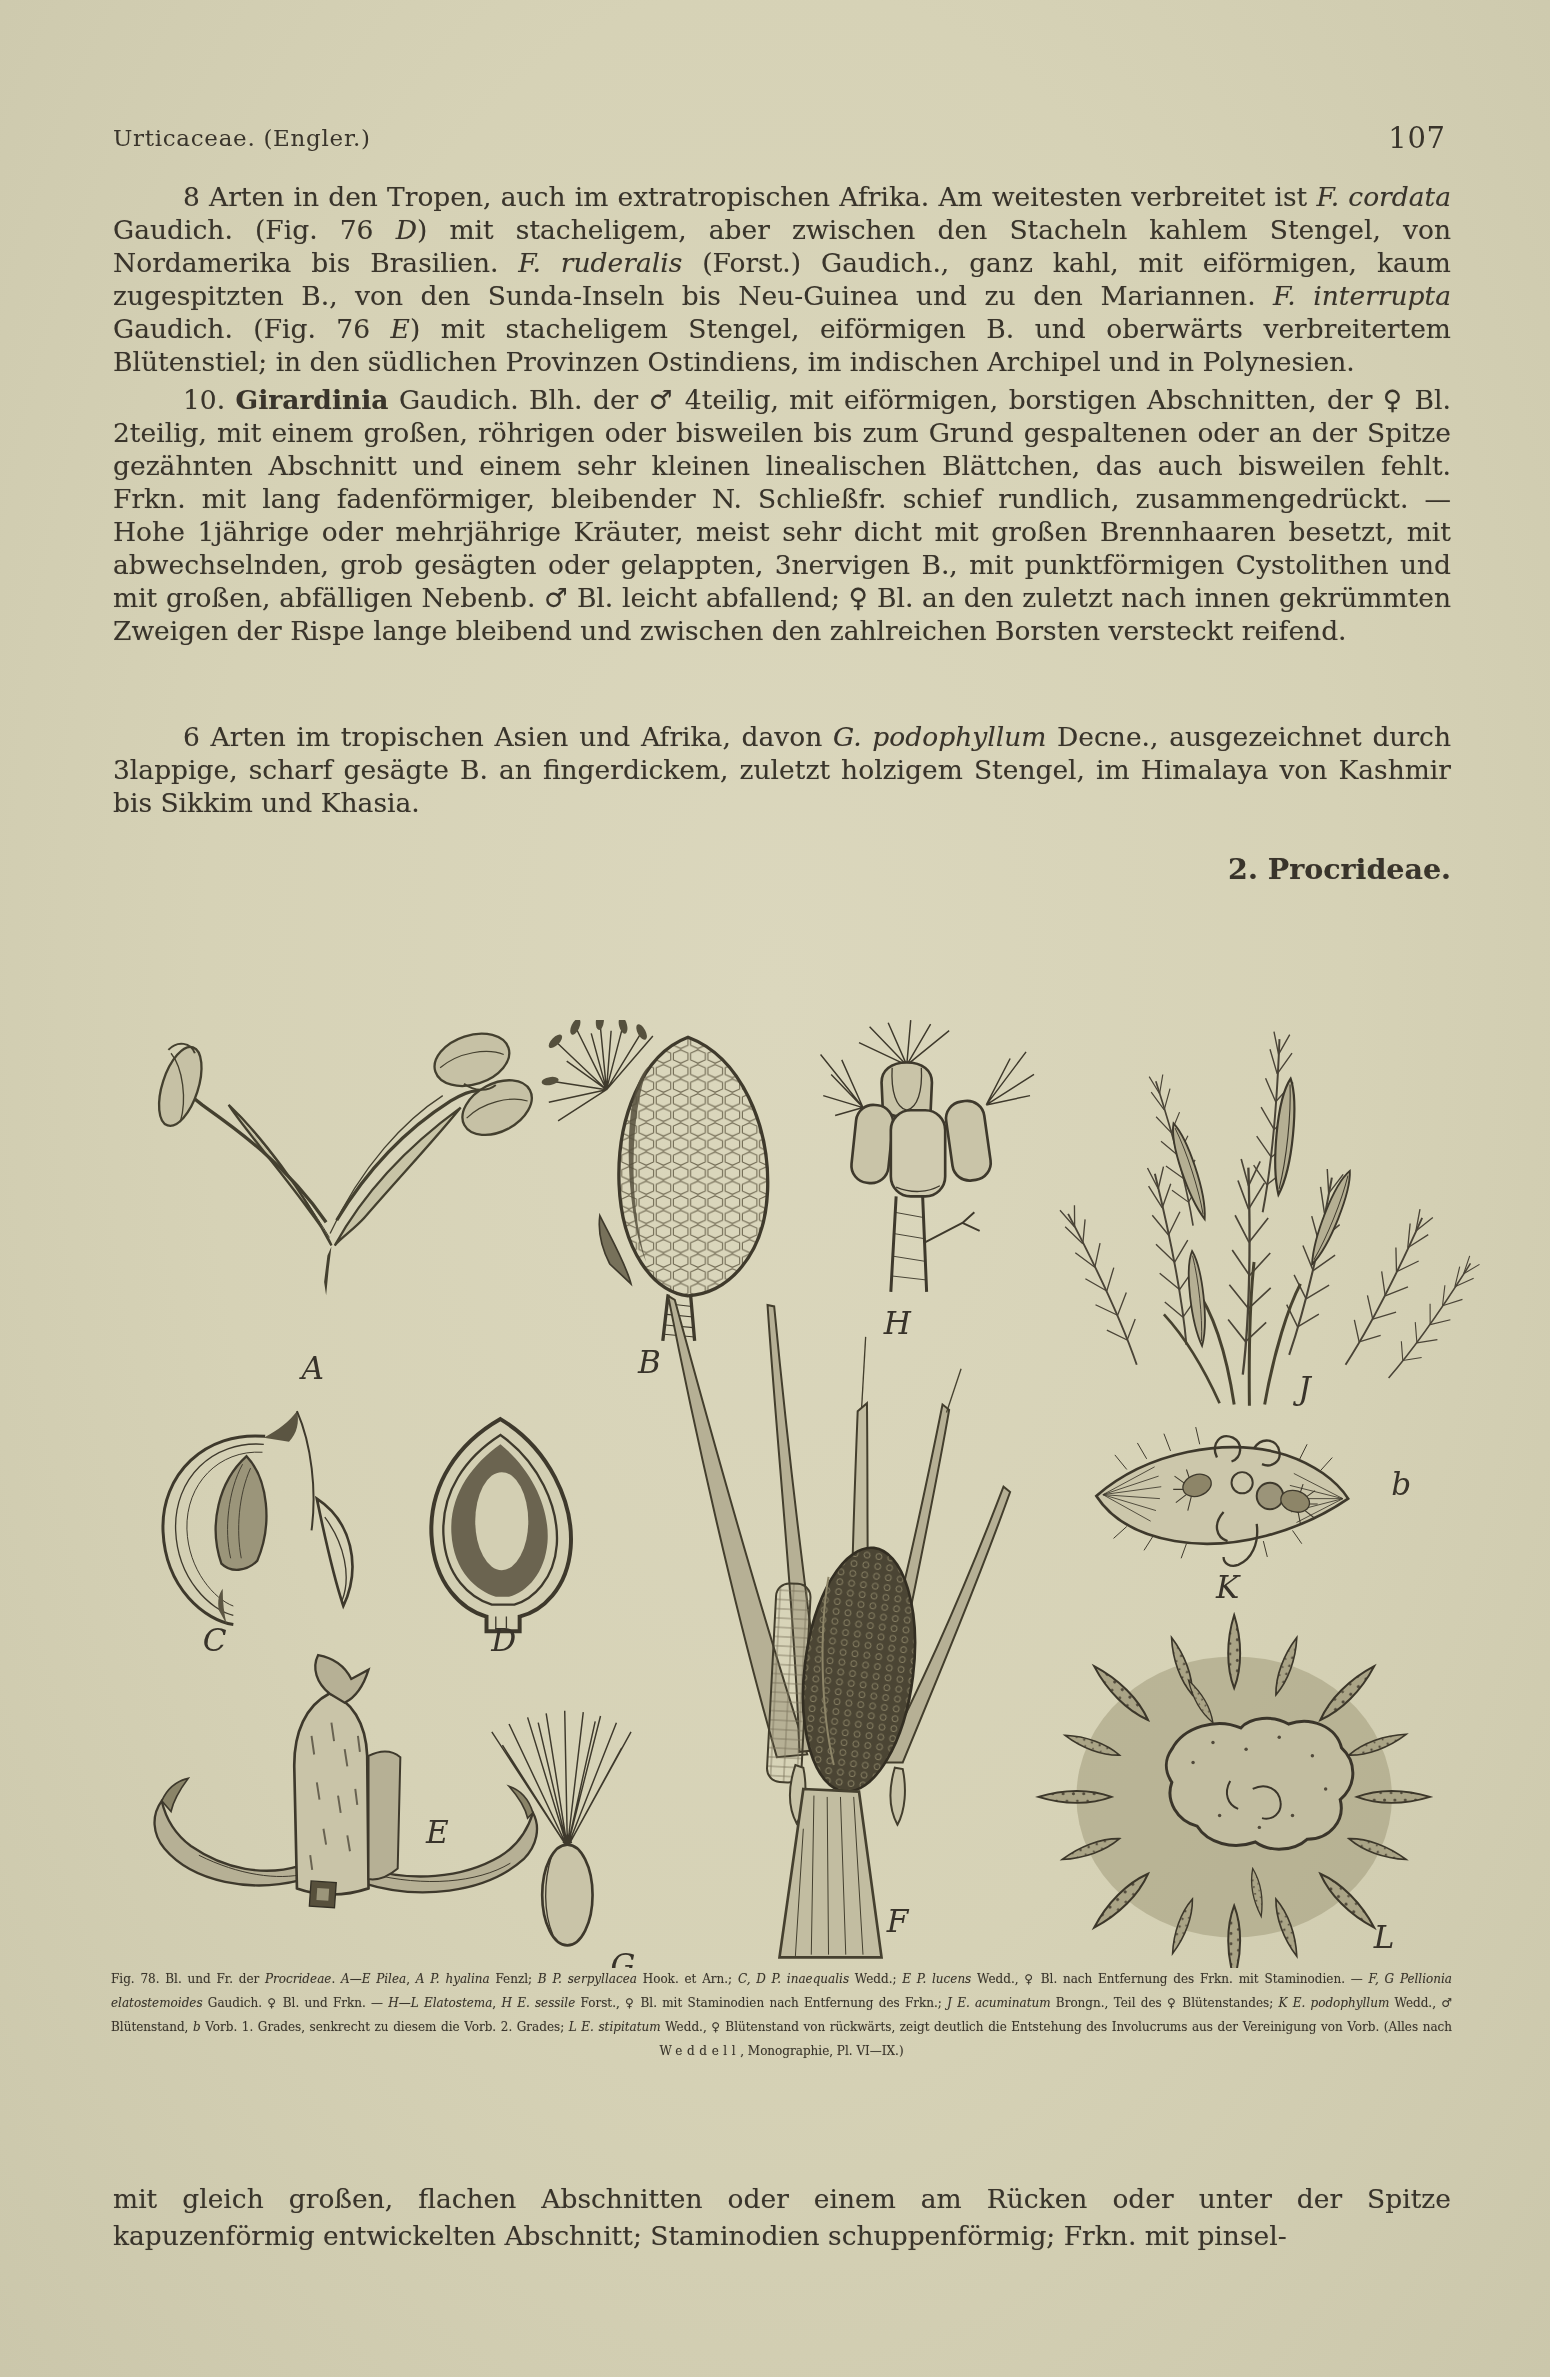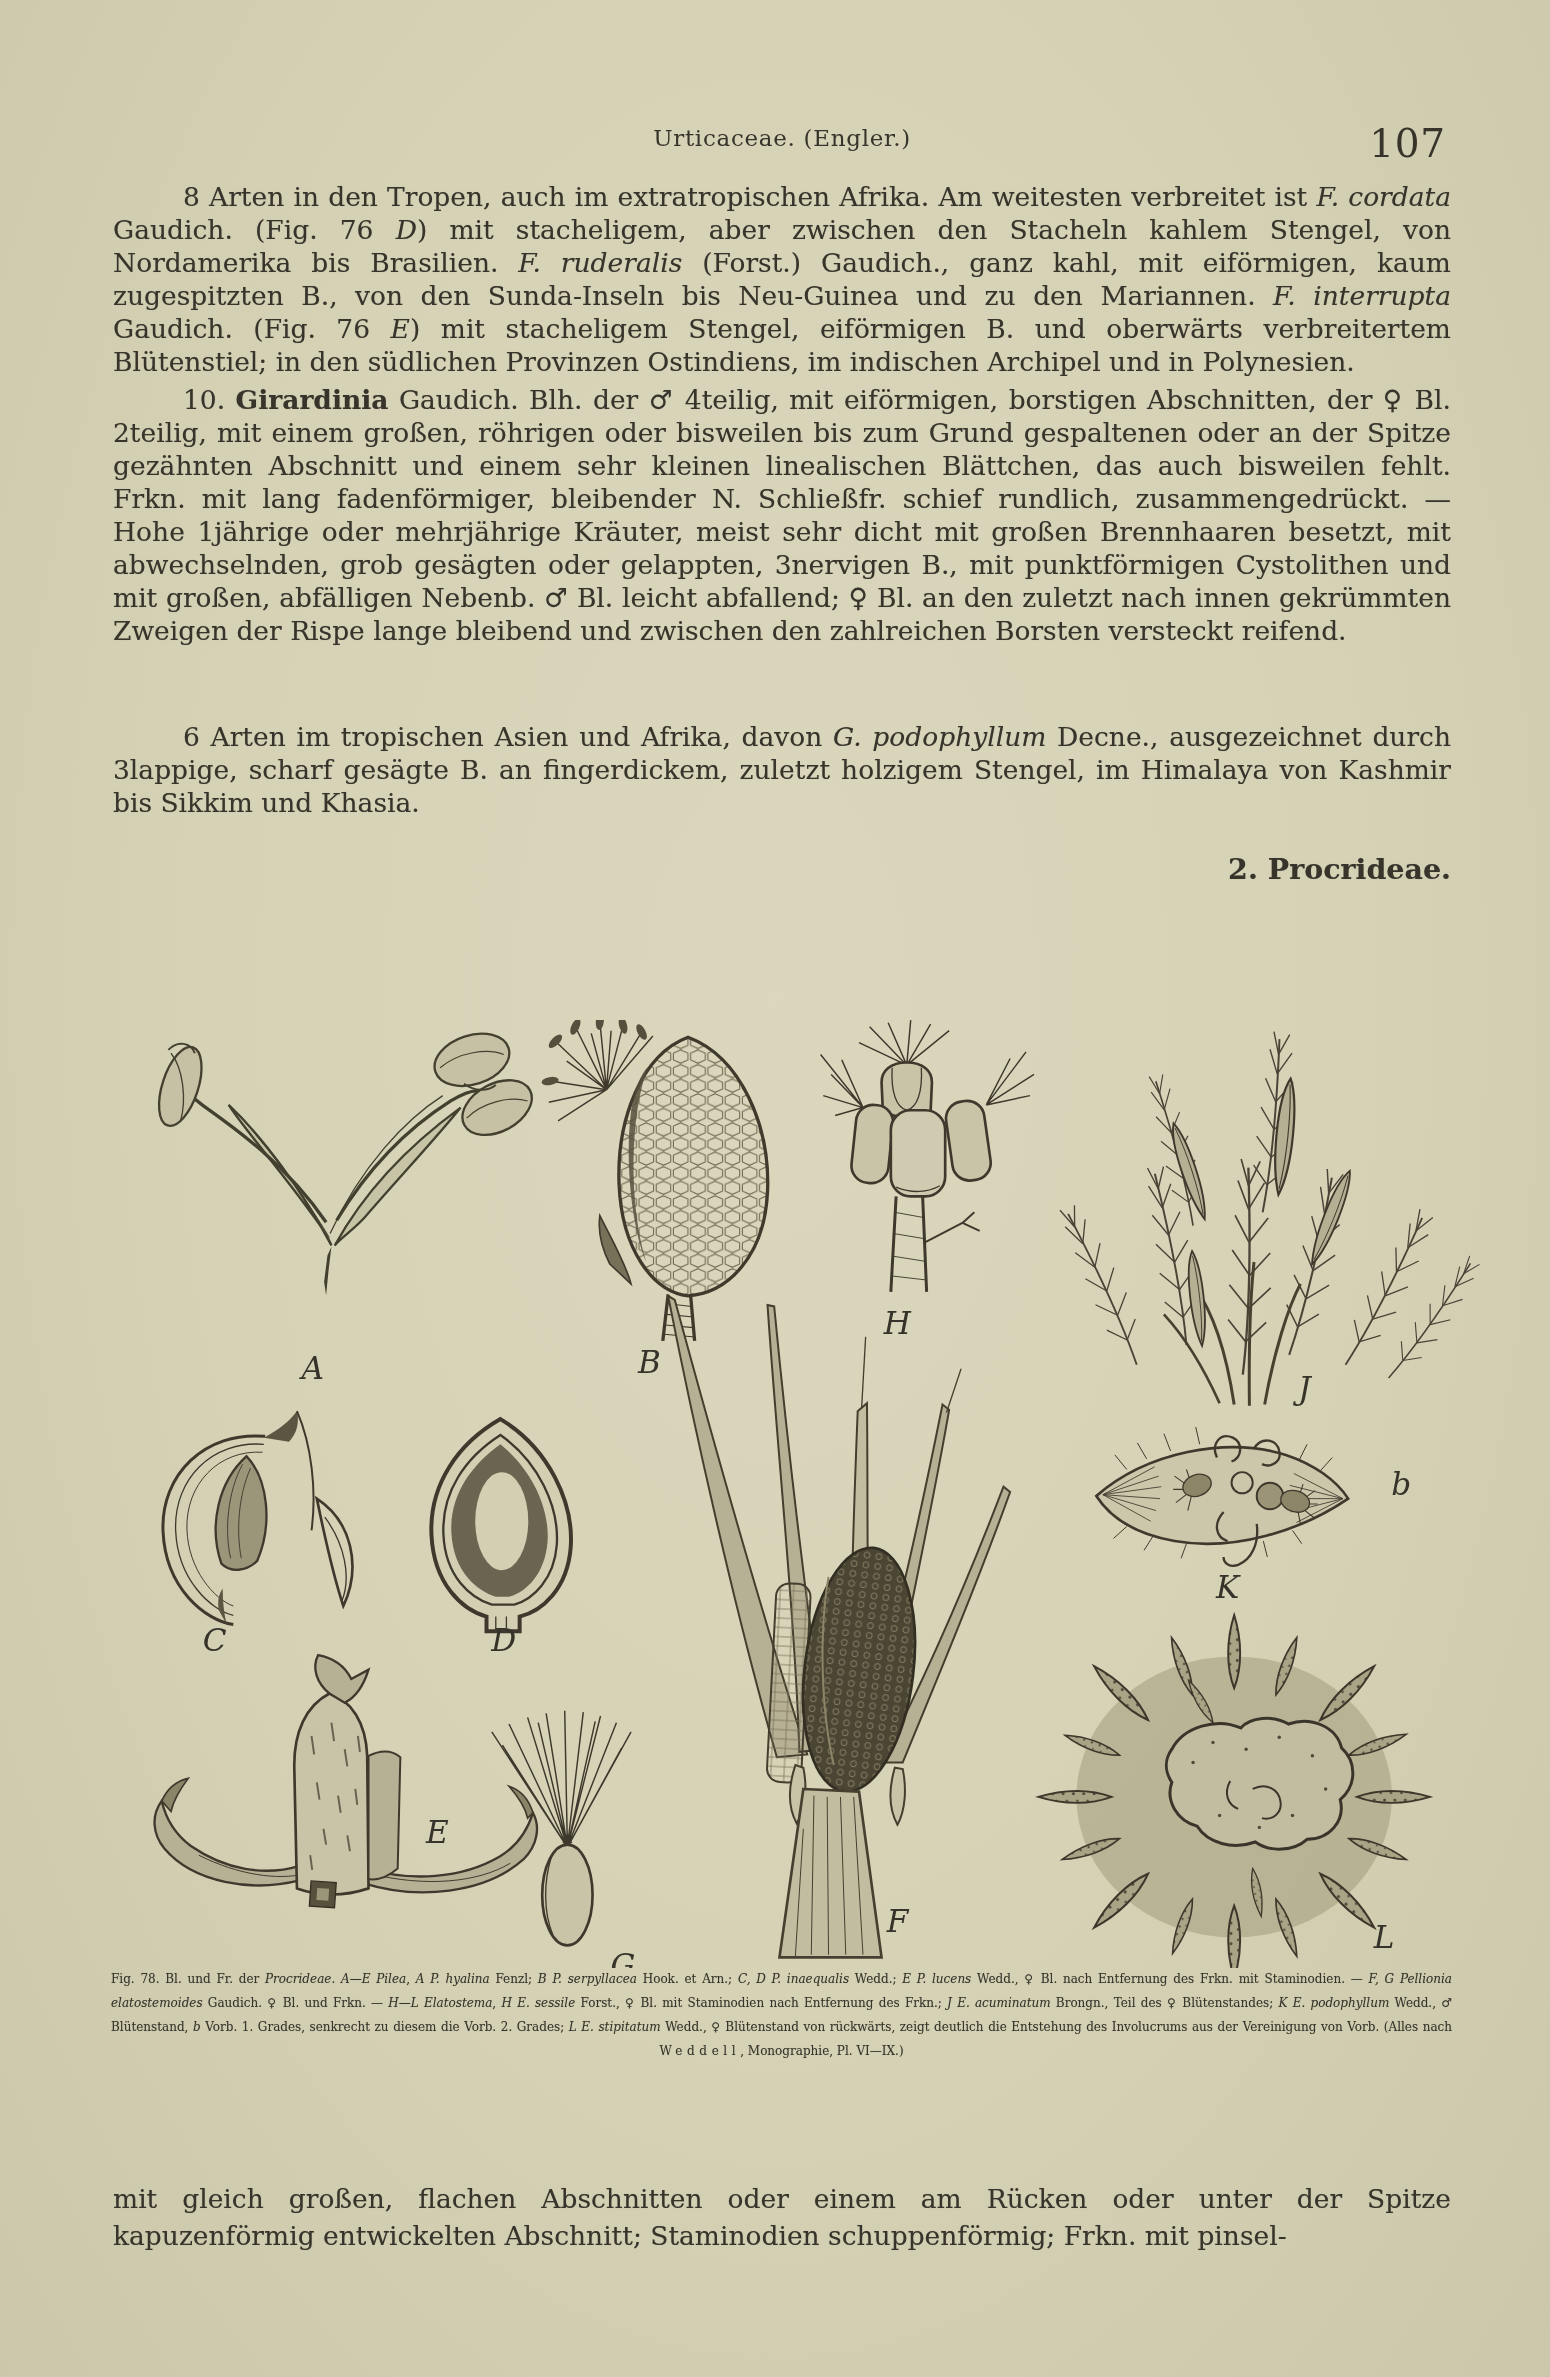--- a/index.html
+++ b/index.html
@@ -18,22 +18,22 @@
     font-size:26.5px;line-height:33px;
     text-align:justify;
     color:#39342b;
     text-shadow:0 0 0.7px rgba(57,52,43,.35);
   }
   .indent{text-indent:70px;}
   .header-line{
     position:absolute;top:125px;left:113px;width:1338px;height:37px;
     font-size:23px;letter-spacing:0.7px;
   }
-  .header-title{position:absolute;left:0;right:0;text-align:center;}
-  .page-number{position:absolute;right:5.3px;top:-4px;font-size:39px;}
+  .header-title{position:absolute;left:0;right:0;}
+  .page-number{position:absolute;right:5.3px;top:-4px;font-size:29px;}
   .section-heading{
     position:absolute;top:852px;left:113px;width:1338px;
     text-align:right;font-size:28.5px;font-weight:bold;
     text-shadow:0 0 0.7px rgba(57,52,43,.35);
   }
   .caption{
     position:absolute;top:1967px;left:111px;width:1341px;
     font-size:12px;line-height:24px;
     text-align:justify;text-align-last:center;
     text-shadow:0 0 0.7px rgba(57,52,43,.3);

